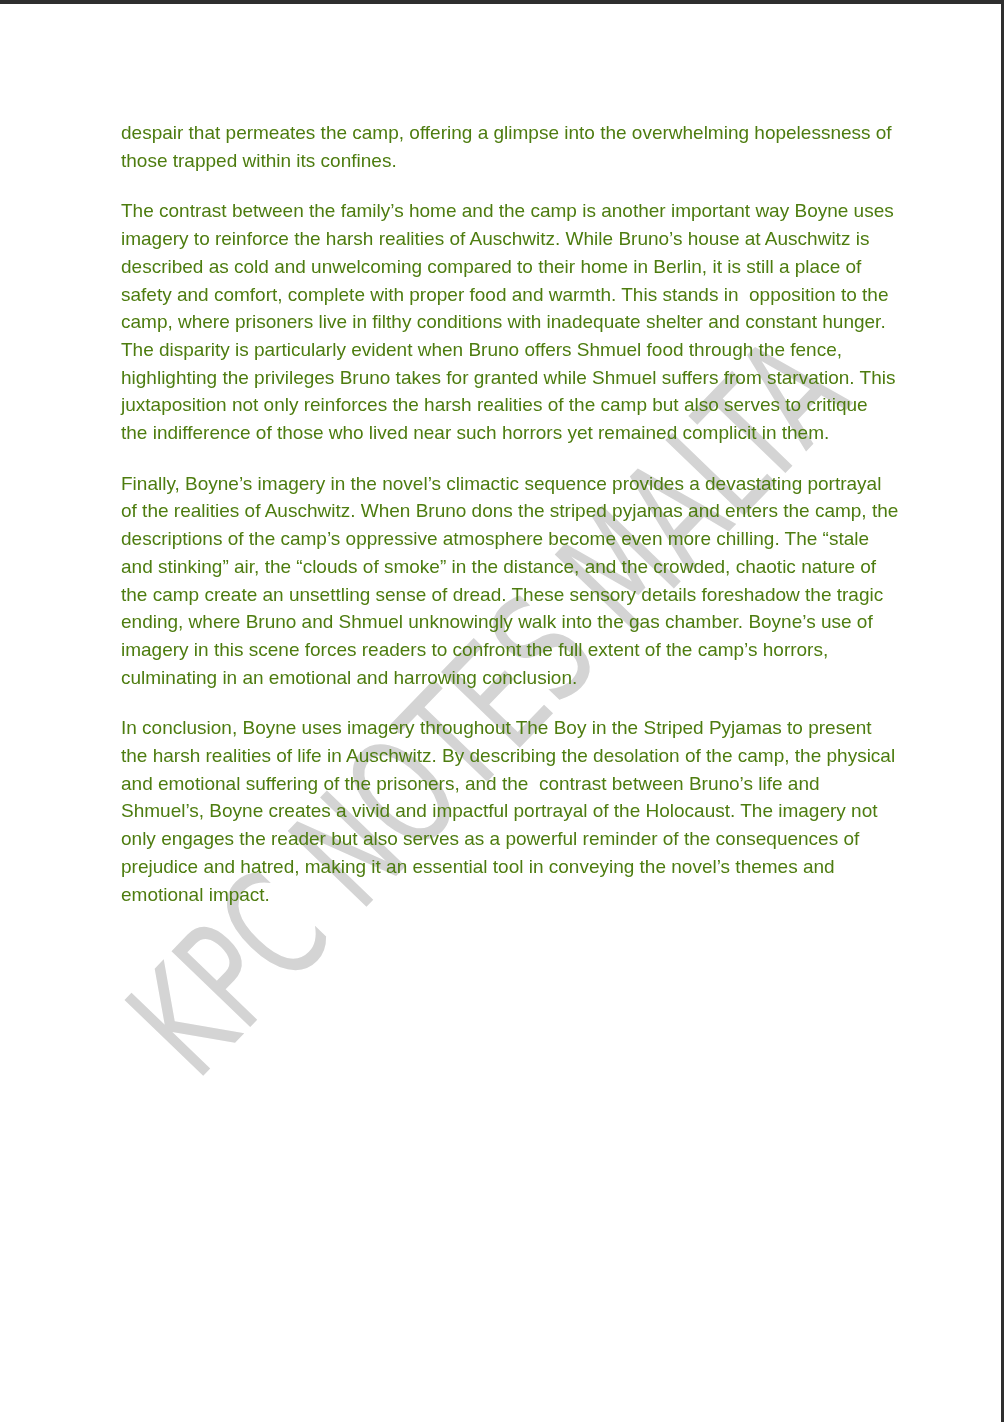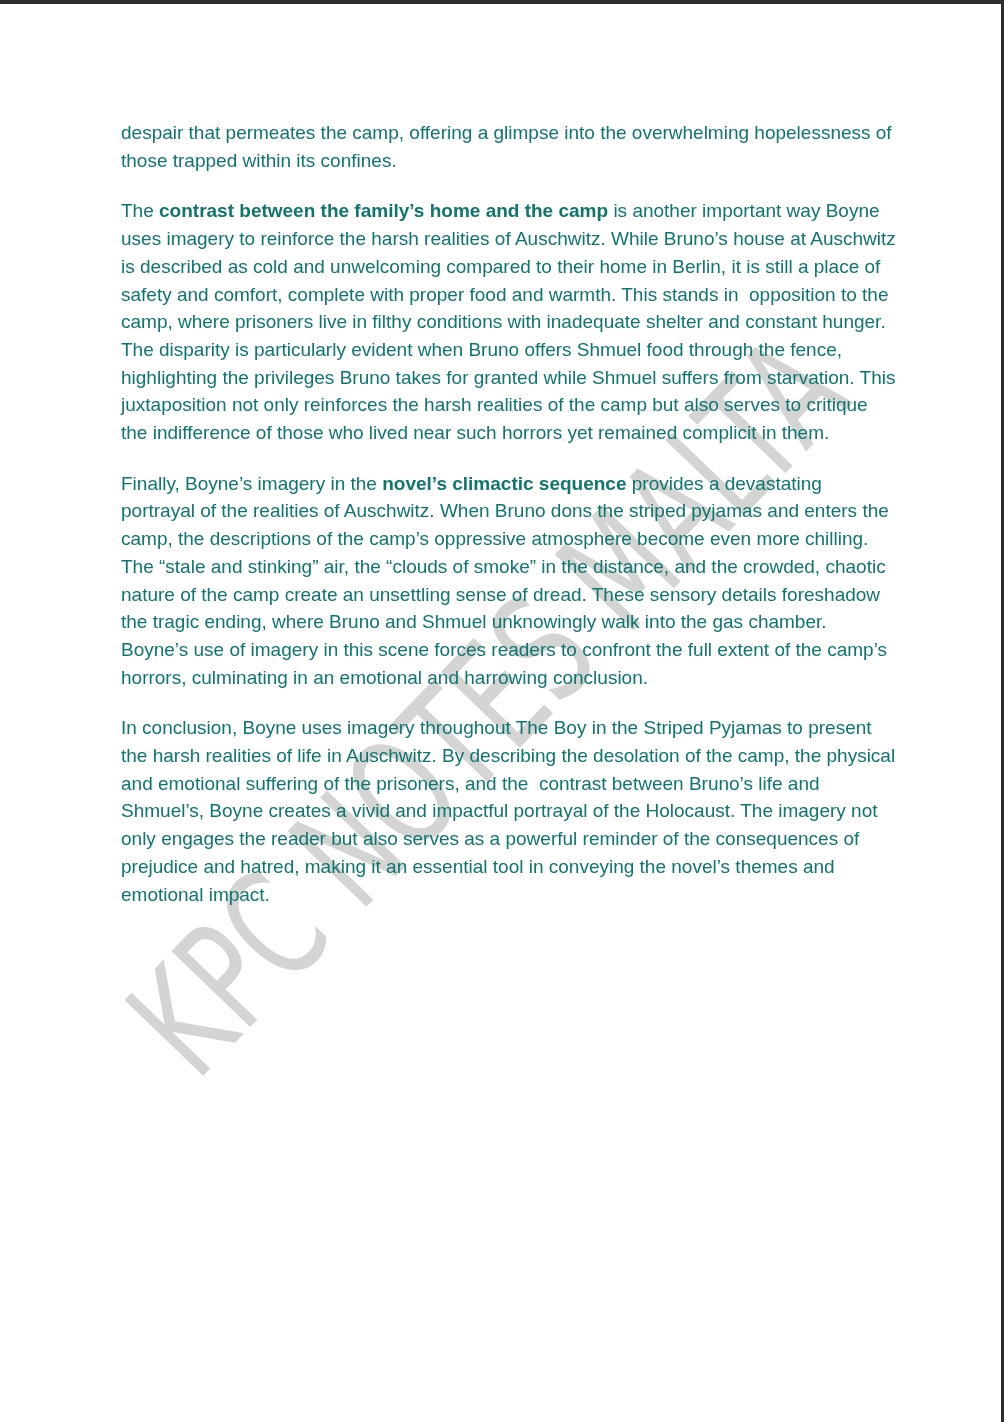--- a/index.html
+++ b/index.html
@@ -55,33 +55,33 @@
     width: 778px;
     z-index: 1;
     font-size: 19px;
     line-height: 27.7px;
     color: #1a1a1a;
   }
   .para {
     margin: 0 0 23px 0;
     white-space: pre-wrap;
   }
-  .para span.b { font-weight: bold; }
+  .para span.b { font-weight: normal; }
   .para span.i { }
 </style>
 </head>
 <body>
 
 <div class="page">
   <div class="edge-top" style="background: rgb(46, 46, 46);"></div>
   <div class="edge-right" style="background: rgb(46, 46, 46);"></div>
 
   <div class="watermark" style="color: rgb(212, 212, 212);">
     <span class="watermark-inner">KPC NOTES MALTA</span>
   </div>
 
-  <div class="content" style="color: #0f766e;">
+  <div class="content" style="color: #4d7c0f;">
       <p class="para"><span>despair that permeates the camp, offering a glimpse into the overwhelming hopelessness of those trapped within its confines.</span></p>
       <p class="para"><span>The </span><span class="b">contrast between the family’s home and the camp</span><span> is another important way Boyne uses imagery to reinforce the harsh realities of Auschwitz. While Bruno’s house at Auschwitz is described as cold and unwelcoming compared to their home in Berlin, it is still a place of safety and comfort, complete with proper food and warmth. This stands in  opposition to the camp, where prisoners live in filthy conditions with inadequate shelter and constant hunger. </span><span class="i">The disparity is particularly evident when Bruno offers Shmuel food through the fence, highlighting the privileges Bruno takes for granted while Shmuel suffers from starvation.</span><span> This juxtaposition not only reinforces the harsh realities of the camp but also serves to critique the indifference of those who lived near such horrors yet remained complicit in them.</span></p>
       <p class="para"><span>Finally, Boyne’s imagery in the </span><span class="b">novel’s climactic sequence</span><span> provides a devastating portrayal of the realities of Auschwitz. When Bruno dons the striped pyjamas and enters the camp, the descriptions of the camp’s oppressive atmosphere become even more chilling. </span><span class="i">The “stale and stinking” air, the “clouds of smoke” in the distance, and the crowded, chaotic nature of the camp create an unsettling sense of dread.</span><span> These sensory details foreshadow the tragic ending, where Bruno and Shmuel unknowingly walk into the gas chamber. Boyne’s use of imagery in this scene forces readers to confront the full extent of the camp’s horrors, culminating in an emotional and harrowing conclusion.</span></p>
       <p class="para"><span>In conclusion, Boyne uses imagery throughout </span><span class="i">The Boy in the Striped Pyjamas</span><span> to present the harsh realities of life in Auschwitz. By describing the desolation of the camp, the physical and emotional suffering of the prisoners, and the  contrast between Bruno’s life and Shmuel’s, Boyne creates a vivid and impactful portrayal of the Holocaust. The imagery not only engages the reader but also serves as a powerful reminder of the consequences of prejudice and hatred, making it an essential tool in conveying the novel’s themes and emotional impact.</span></p>
     </div>
 </div>
 
 </body></html>

